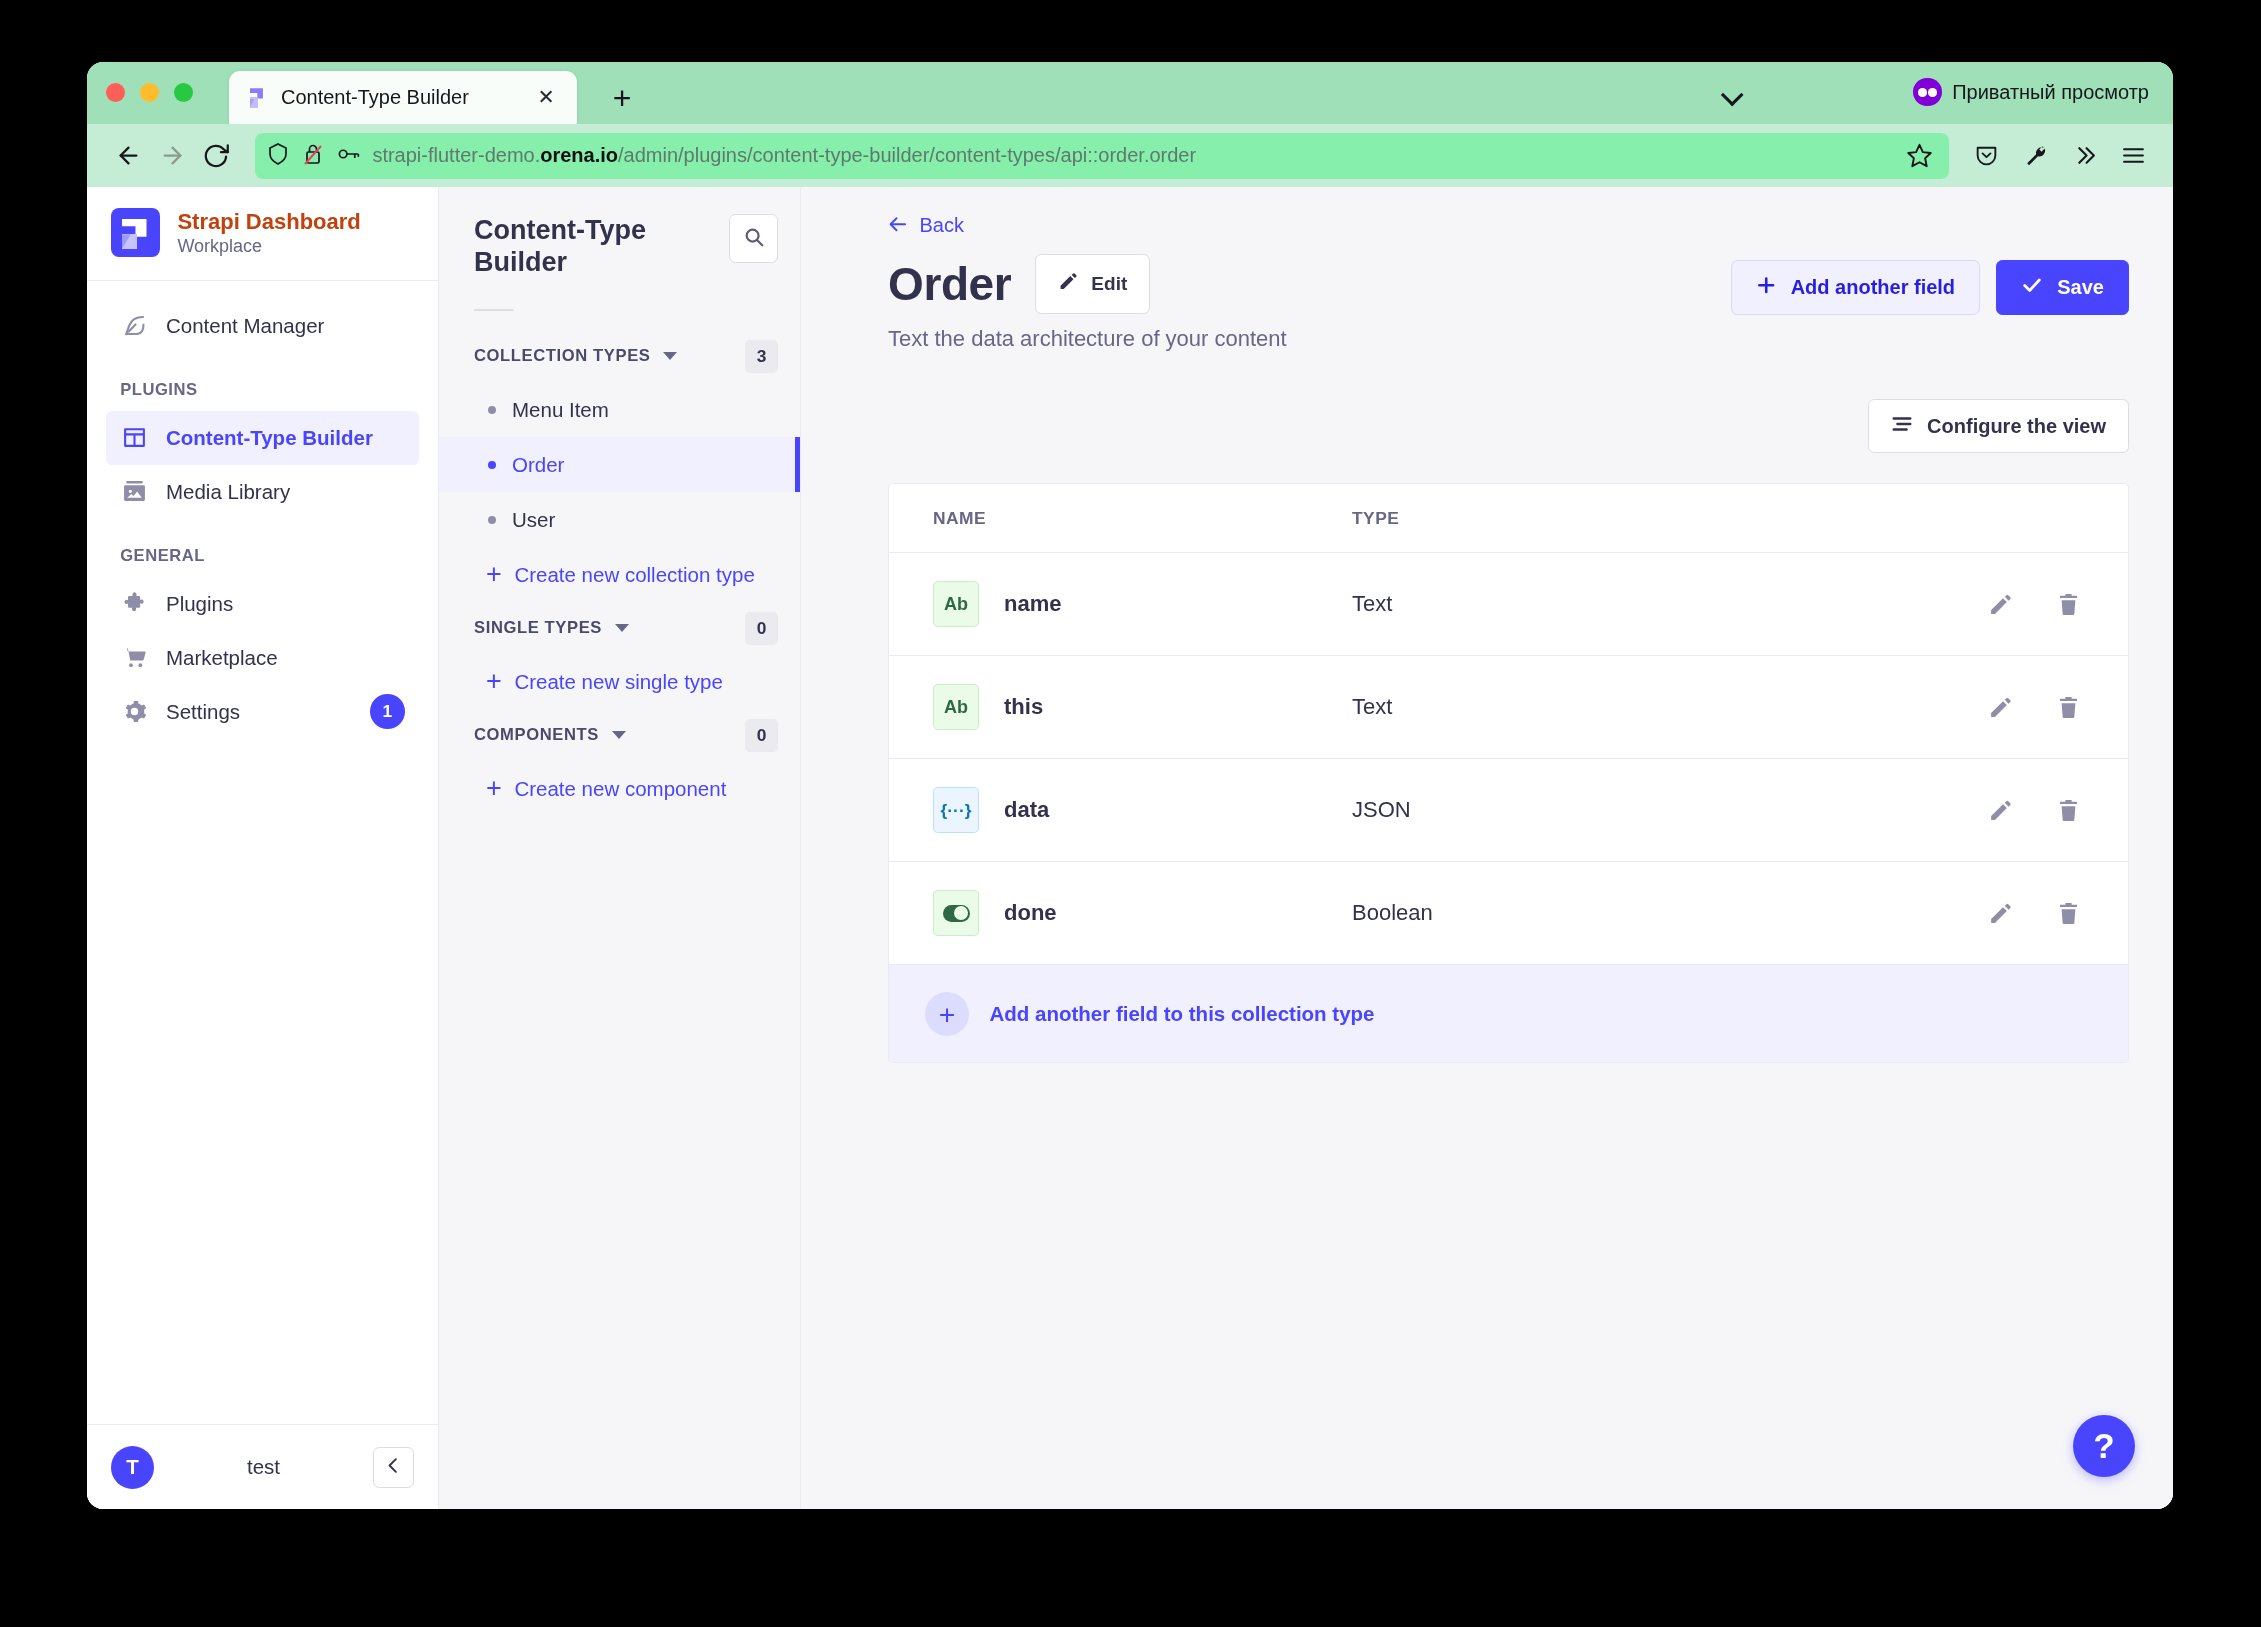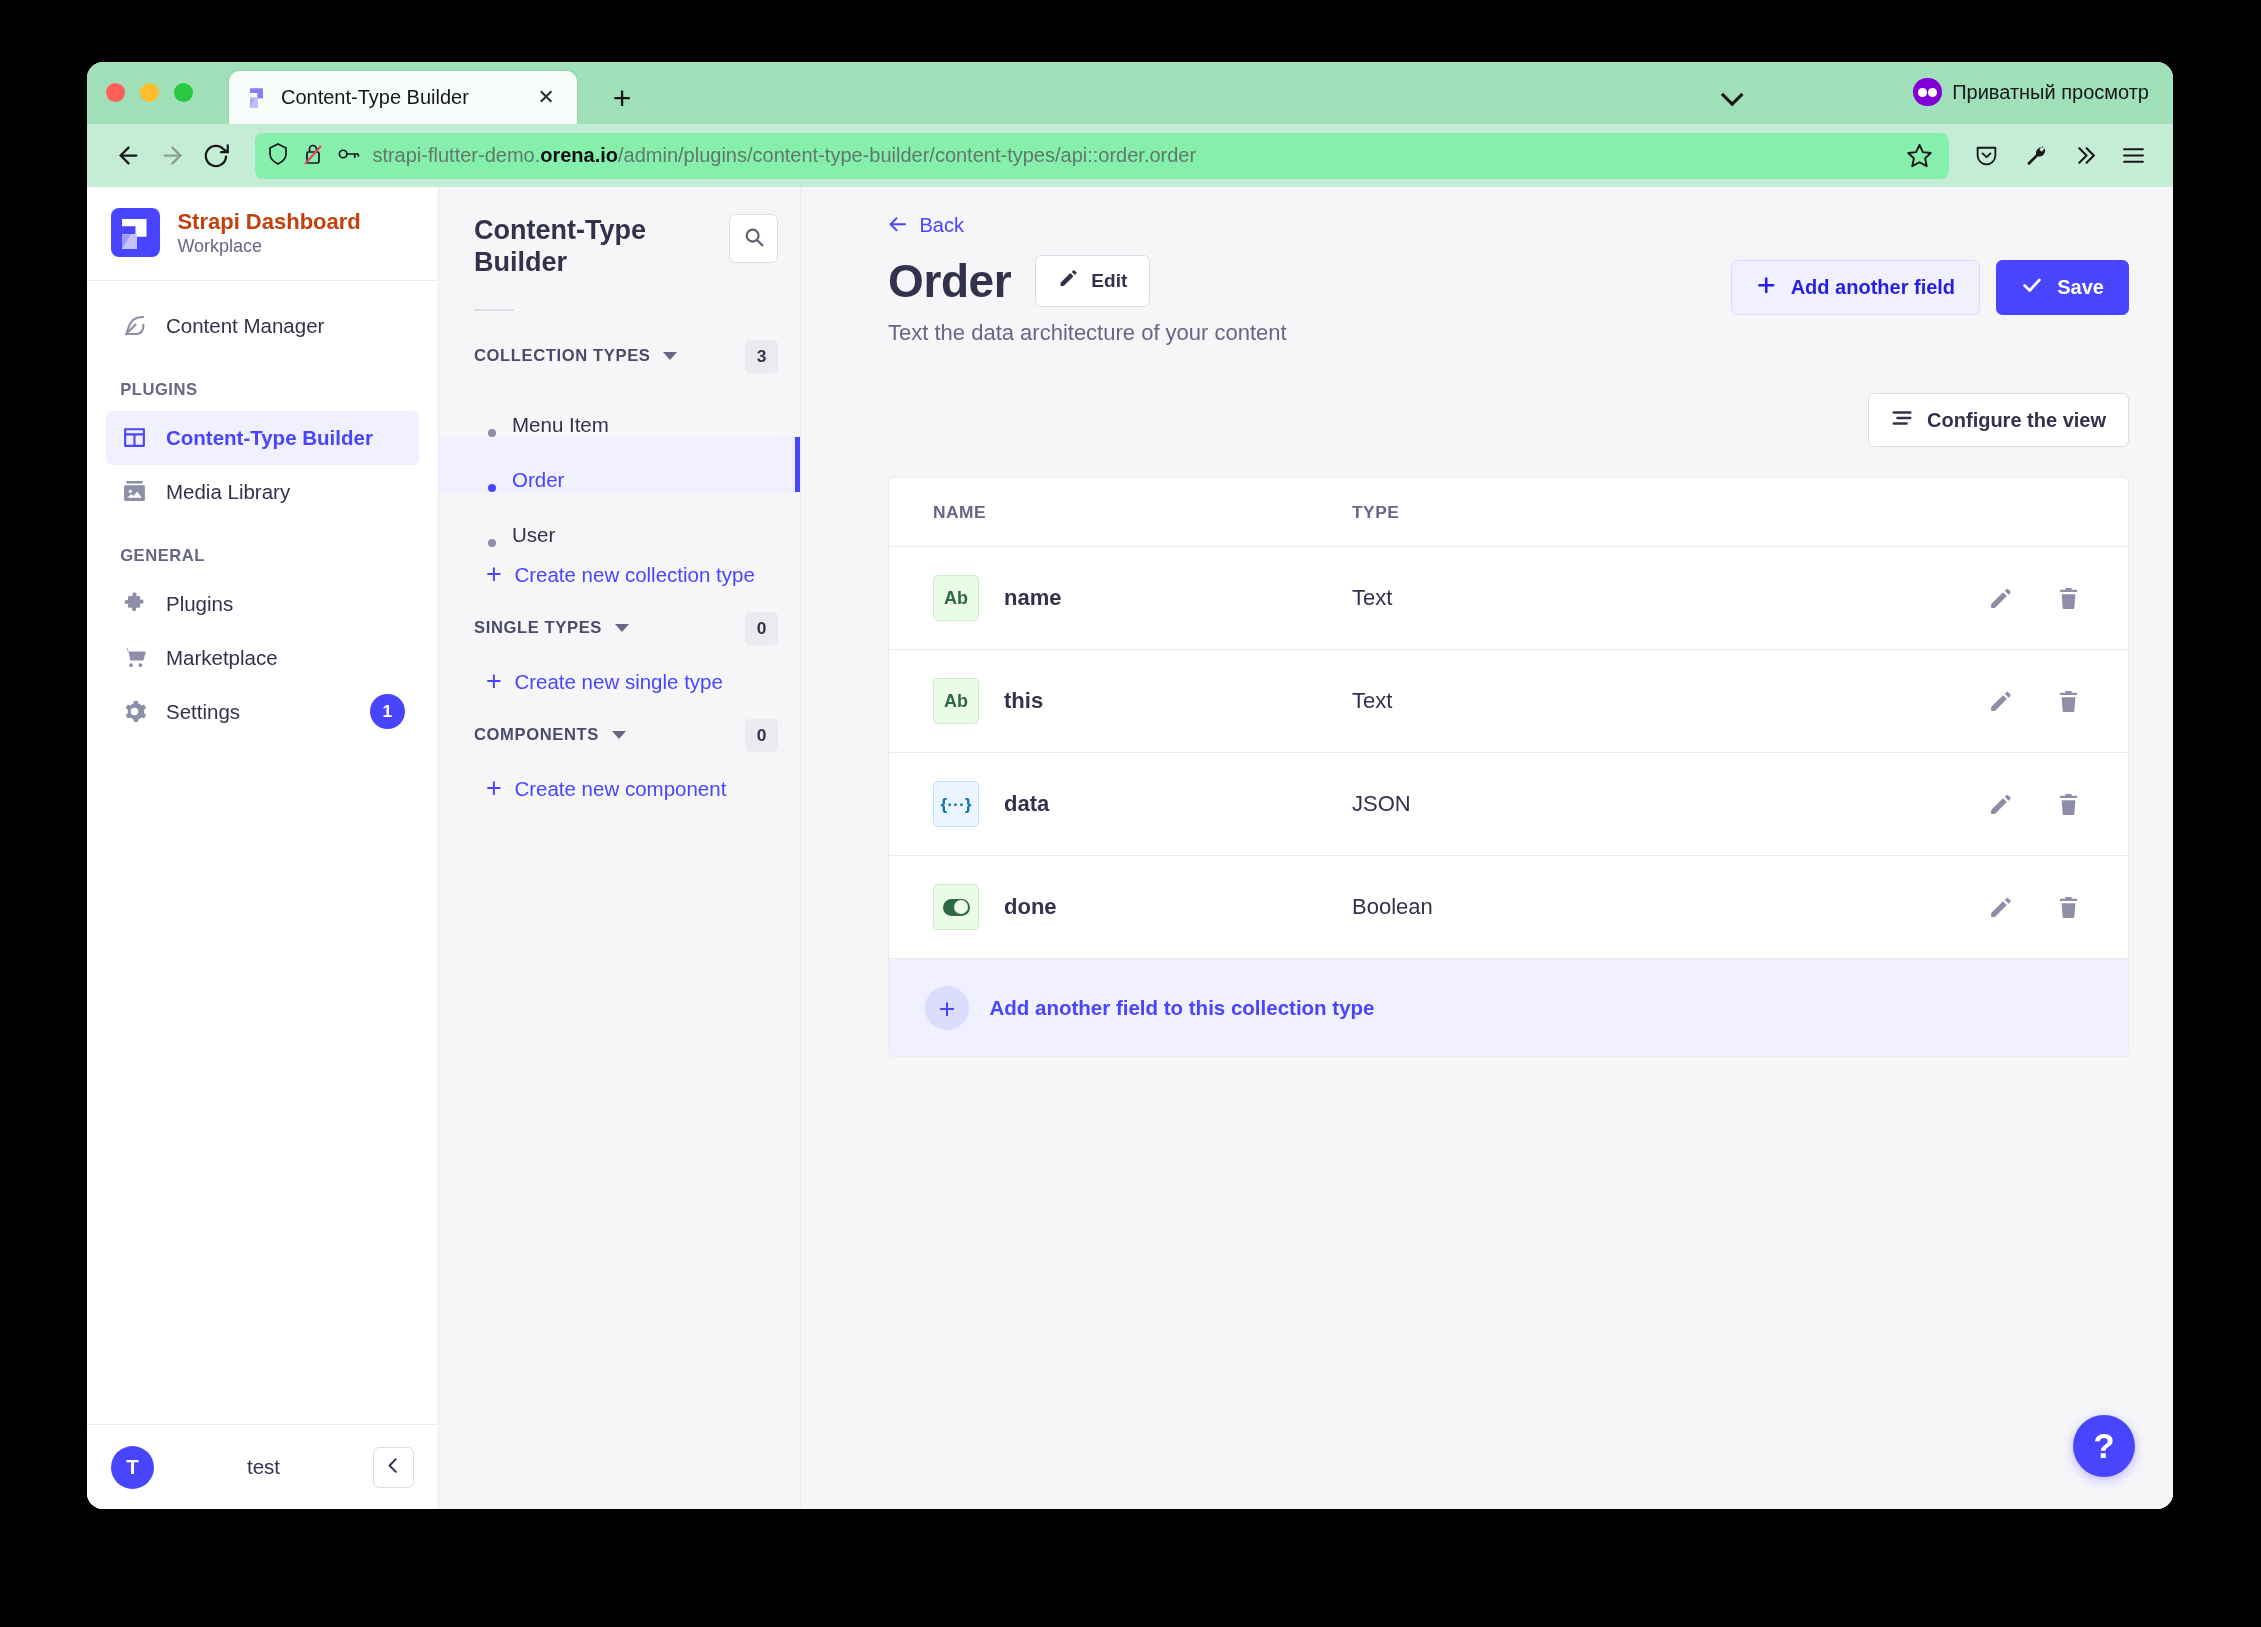--- a/index.html
+++ b/index.html
@@ -266,21 +266,21 @@
   .grp-label { font-size: 16.6px; font-weight: 700; letter-spacing: 0.6px; color: #4a4a6a; }
   .caret { width: 0; height: 0; border-left: 7.1px solid transparent; border-right: 7.1px solid transparent; border-top: 8px solid #666687; }
   .grp-count {
     margin-left: auto;
     min-width: 33px; height: 33px; border-radius: 4.7px;
     background: #eaeaef; color: #32324d;
     font-size: 17.4px; font-weight: 700;
     display: flex; align-items: center; justify-content: center; padding: 0 8px;
   }
   .ct-item {
-    display: flex; align-items: flex-end; gap: 16px;
+    display: flex; align-items: center; gap: 16px;
     height: 55px; padding-left: 49px;
     font-size: 20.5px; color: #32324d;
     position: relative;
   }
   .ct-item .bullet { width: 8px; height: 8px; border-radius: 50%; background: #8e8ea9; flex:0 0 8px; }
   .ct-item.active { background: #f0f0ff; color: #4945ff; }
   .ct-item.active .bullet { background: #4945ff; }
   .ct-item.active::after {
     content: ""; position: absolute; right: 0; top: 0; bottom: 0;
     width: 5.5px; background: #4945ff;
@@ -303,21 +303,21 @@
   .back-link {
     display: inline-flex; align-items: flex-start; gap: 11px;
     font-size: 20px; color: #4945ff; margin-bottom: 14.2px;
   }
   .page-head { display: flex; align-items: flex-start; }
   .page-head-left { flex: 1; }
   .title-row { display: flex; align-items: center; gap: 24px; }
   .page-title { font-size: 46px; font-weight: 700; color: #32324d; letter-spacing: -0.4px; }
   .edit-btn {
     display: inline-flex; align-items: center; gap: 12.6px;
-    height: 52px; padding: 0 22px;
+    height: 60px; padding: 0 22px;
     border: 0.8px solid #dcdce4; border-radius: 6.3px;
     background: #fff; color: #32324d;
     font-size: 19px; font-weight: 700;
   }
   .page-sub { font-size: 22px; color: #666687; margin-top: 12.6px; }
 
   .head-actions { display: flex; align-items: center; gap: 16px; padding-top: 6.3px; }
   .btn {
     display: inline-flex; align-items: center; gap: 14.2px;
     height: 55px; padding: 0 24px;

